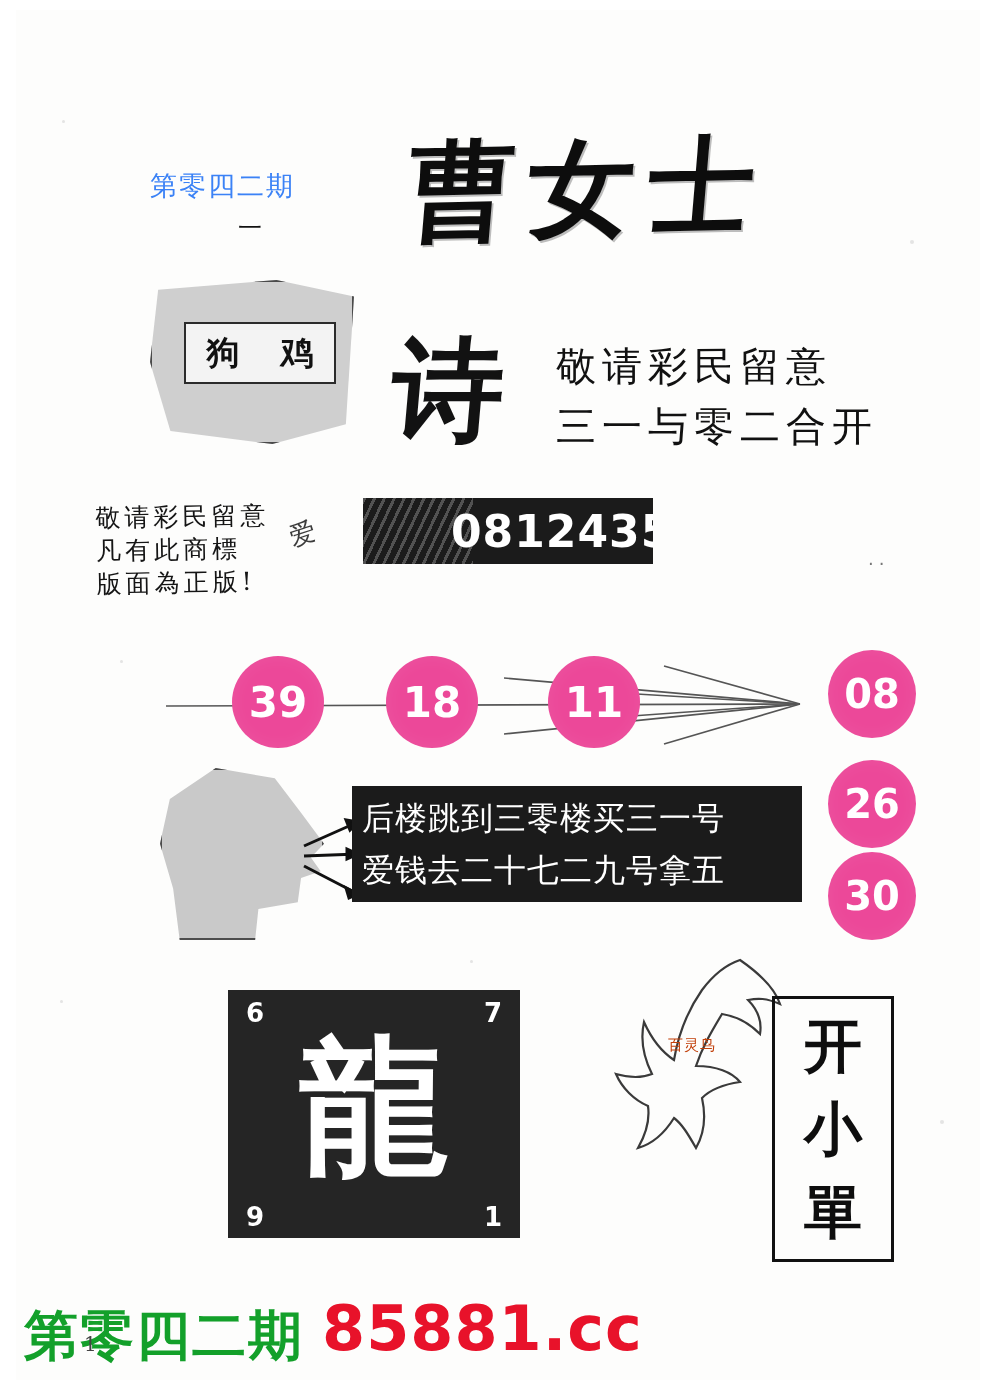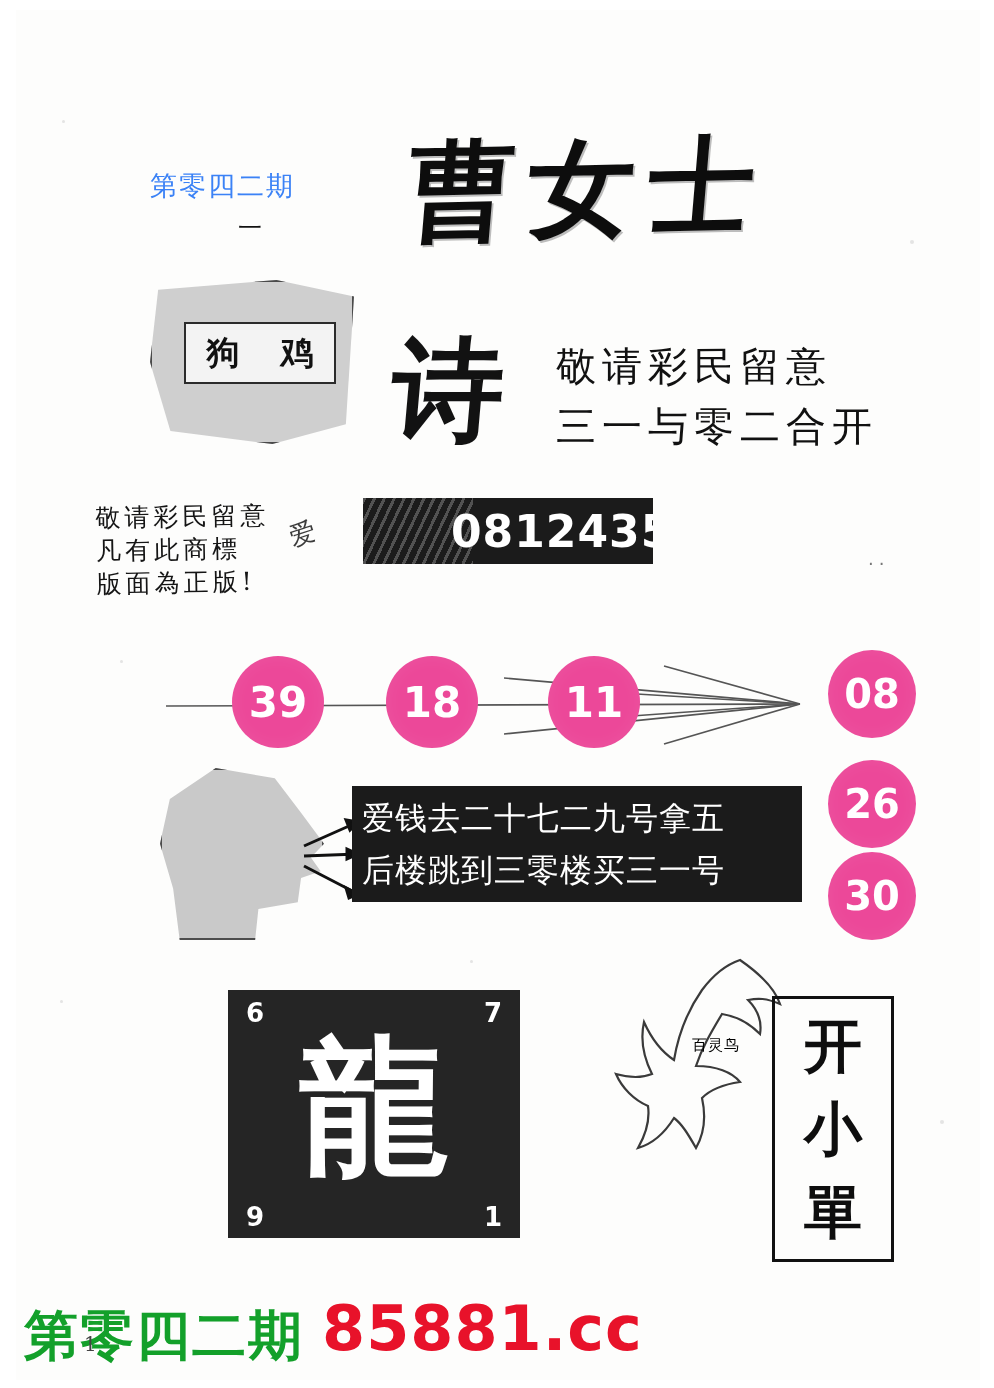--- a/index.html
+++ b/index.html
@@ -304,23 +304,22 @@
     top: 948px;
     width: 200px;
     height: 270px;
   }
   .bird-label {
     position: absolute;
     left: 668px;
     top: 1036px;
     font-family: Liberation Sans, sans-serif;
     font-size: 15px;
-    color: #000000;
+    color: #c2410c;
     letter-spacing: 1px;
-    margin-left: 24px;
   }
 
   
   .vbox {
     position: absolute;
     left: 772px;
     top: 996px;
     width: 122px;
     height: 266px;
     border: 3px solid #111;
@@ -439,22 +438,22 @@
     <g stroke="#111" stroke-width="3" fill="#111">
       <path d="M4,46 L58,22" fill="none"></path>
       <path d="M58,22 L46,20 L50,30 Z"></path>
       <path d="M4,56 L58,54" fill="none"></path>
       <path d="M58,54 L47,49 L47,59 Z"></path>
       <path d="M4,66 L58,94" fill="none"></path>
       <path d="M58,94 L46,88 L49,98 Z"></path>
     </g>
   </svg>
   <div class="speech-box">
+    <div>后楼跳到三零楼买三一号</div>
     <div>爱钱去二十七二九号拿五</div>
-    <div>后楼跳到三零楼买三一号</div>
   </div>
 
   <div class="dragon-card">
     <div class="corner tl">6</div>
     <div class="corner tr">7</div>
     <div class="big">龍</div>
     <div class="corner bl">9</div>
     <div class="corner br">1</div>
   </div>
 

